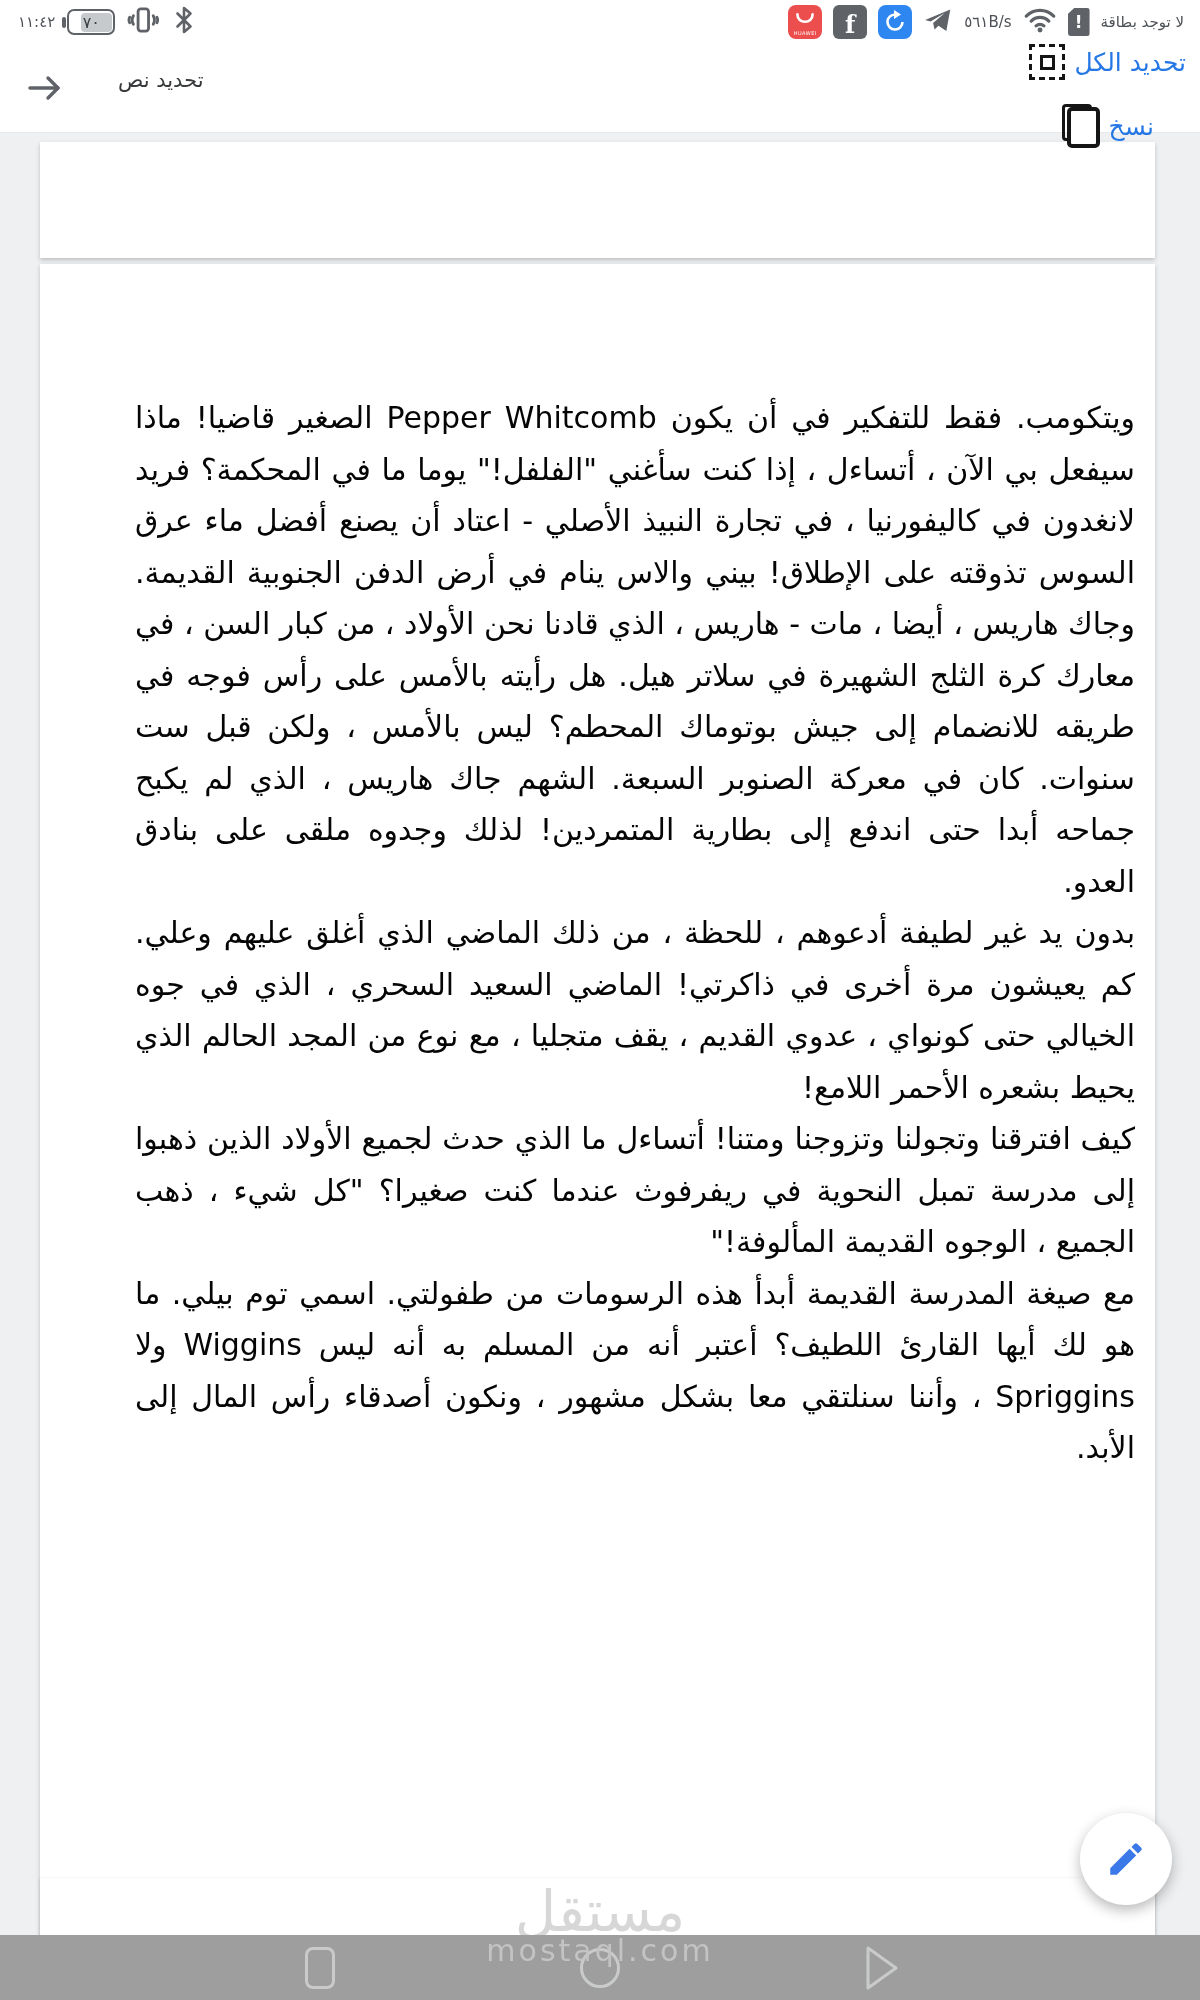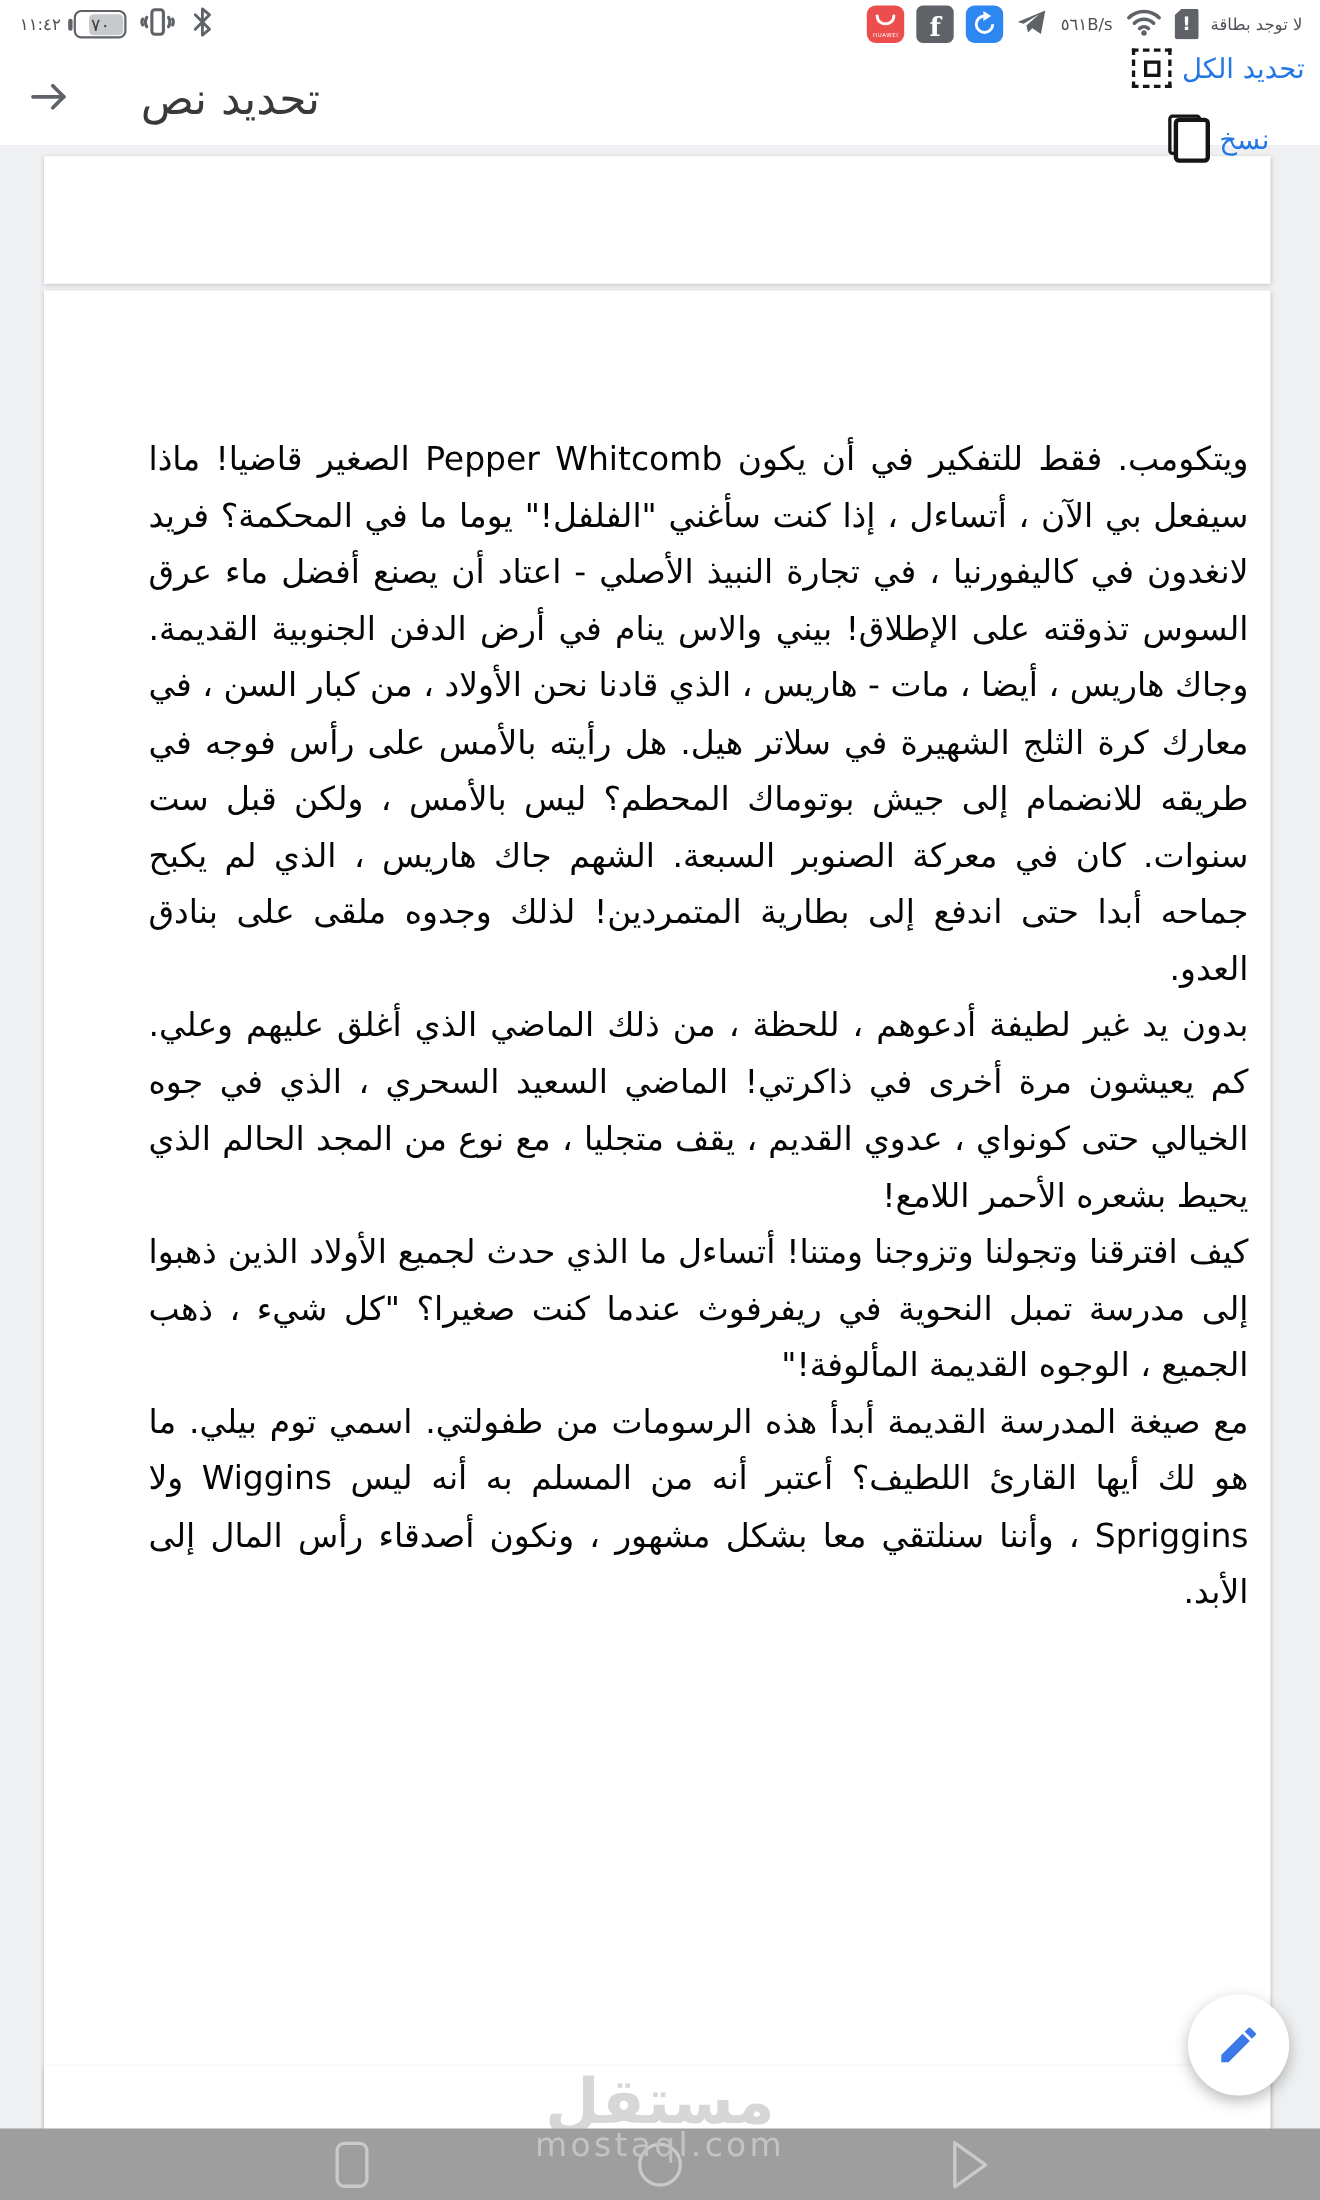--- a/index.html
+++ b/index.html
@@ -28,21 +28,21 @@
   .fb { background:#5f6368; border-radius:6px; }
   .fb span { color:#fff; font-size:24px; font-weight:bold; font-family:"DejaVu Serif", serif; margin-top:4px; }
   .shareit { background:#2e86f0; }
   .appgallery { background:#ec4d4d; position:relative; }
   .appgallery small { position:absolute; bottom:3px; left:0; right:0; text-align:center; color:#fff; font-size:5px; letter-spacing:.5px; }
 
   
   .app-bar { position:absolute; top:44px; left:0; width:1200px; height:89px; background:#fff;
              border-bottom:1px solid #e7e9eb; z-index:30; }
   .back-btn { position:absolute; left:26px; top:28px; width:38px; height:32px; display:flex; align-items:center; }
-  .app-title { position:absolute; left:118px; top:24px; font-size:40px; color:#37393b; direction:rtl;margin-left:10px; }
+  .app-title { position:absolute; left:118px; top:24px; font-size:21px; color:#37393b; direction:rtl; }
   .actions { position:absolute; right:14px; top:0; height:89px; display:flex; align-items:center; gap:24px; flex-direction:column; }
   .action-btn { display:flex; align-items:center; gap:9px; cursor:pointer; }
   .action-label { font-size:25px; color:#2477e5; direction:rtl; }
   .icon-selectall { position:relative; width:36px; height:36px; border:3px dashed #151515; display:flex; align-items:center; justify-content:center; }
   .icon-selectall i { display:block; width:15px; height:15px; border:3.5px solid #151515; }
   .icon-copy { position:relative; width:38px; height:44px; }
   .icon-copy::before { content:""; position:absolute; left:0; top:0; width:24px; height:31px; border:3.5px solid #151515; border-radius:4px; }
   .icon-copy::after { content:""; position:absolute; right:0; bottom:0; width:25px; height:33px; border:4px solid #151515; border-radius:5px; background:#fff; }
 
   
@@ -51,21 +51,21 @@
   .card-2 { top:264px; height:1834px; }
   .card-3 { top:1878px; height:122px; box-shadow:0 1px 3px rgba(60,64,67,.2); }
 
   .doc-text { position:absolute; top:128px; right:20px; left:95px;
               direction:rtl; text-align:justify; text-justify:inter-word;
               font-size:30px; line-height:51.5px; color:#050505; }
   .doc-text p { margin:0; }
 
   
   .wm-name { position:absolute; top:1878px; left:0; width:1200px; text-align:center;
-             font-size:57px; font-weight:bold; color:#d7d7d7; direction:rtl; z-index:8; }
+             font-size:57px; font-weight:normal; color:#d7d7d7; direction:rtl; z-index:8; }
   .wm-domain { position:absolute; top:1933px; left:0; width:1200px; text-align:center;
                font-size:30px; color:#c3c3c3; letter-spacing:3px; z-index:52; }
 
   
   .fab { position:absolute; left:1080px; top:1813px; width:92px; height:92px; border-radius:50%;
          background:#fff; box-shadow:0 5px 14px rgba(0,0,0,.28); display:flex; align-items:center; justify-content:center; z-index:60; }
 
   
   .nav-bar { position:absolute; left:0; bottom:0; width:1200px; height:65px; background:#9e9e9e; z-index:50; }
   .nav-slot { position:absolute; top:0; height:65px; display:flex; align-items:center; justify-content:center; width:120px; }

